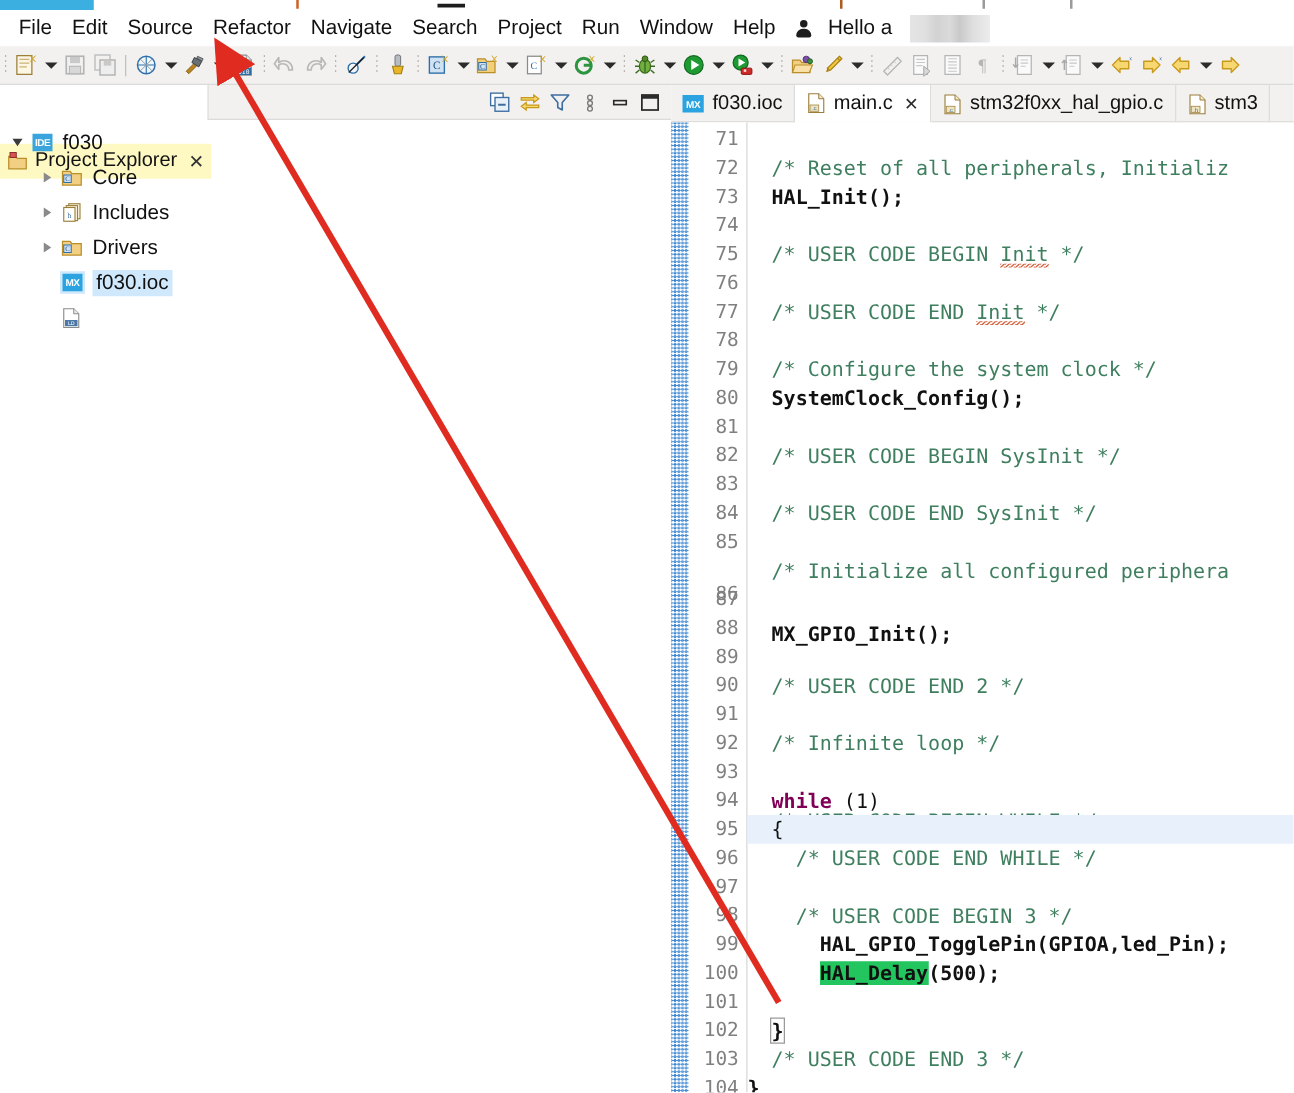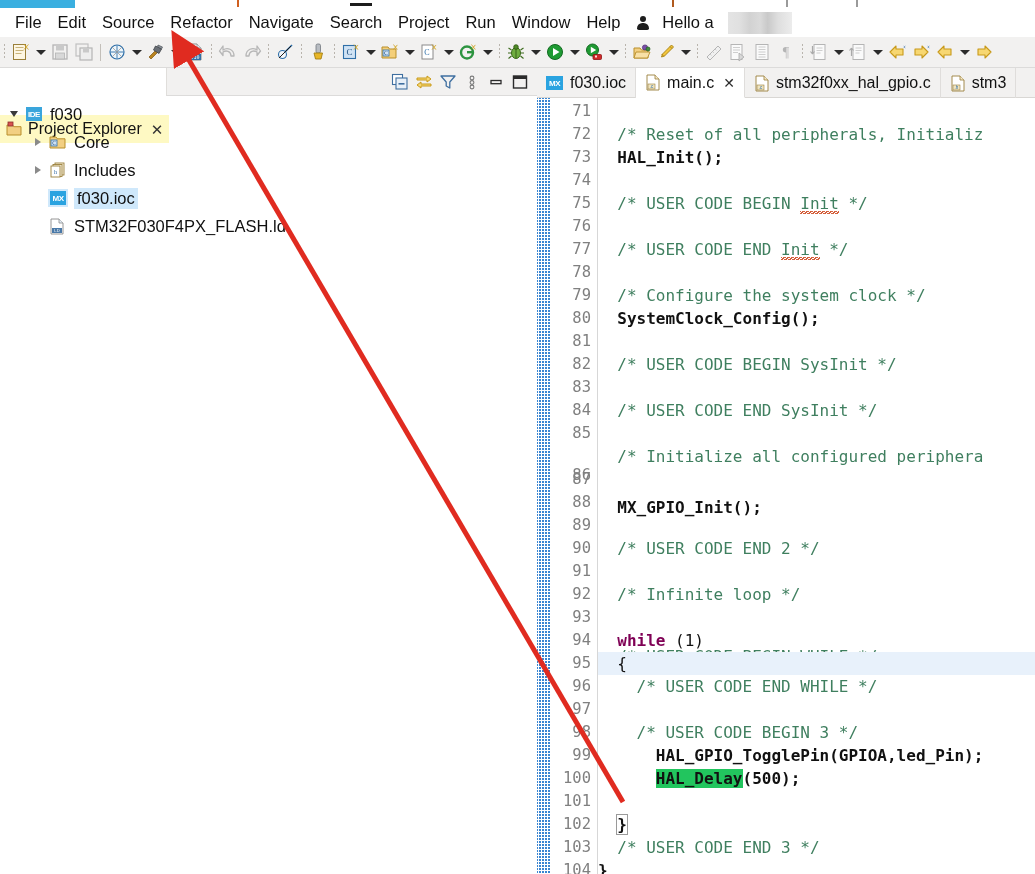--- a/index.html
+++ b/index.html
@@ -646,38 +646,50 @@
           <svg width="20" height="18" viewBox="0 0 20 18">
             <rect x="7" y="2" width="9" height="12" fill="#fdf6e3" stroke="#9a7f3a" stroke-width=".9"></rect>
             <rect x="5" y="3.5" width="9" height="12" fill="#fdf6e3" stroke="#9a7f3a" stroke-width=".9"></rect>
             <rect x="3" y="5" width="9" height="11" fill="#ffffff" stroke="#9a7f3a" stroke-width=".9"></rect>
             <text x="7.5" y="13" font-size="6" fill="#3a6fa8" text-anchor="middle" font-family="Liberation Serif, serif">h</text>
           </svg>
         </span>
         <span class="tlabel">Includes</span>
       </div>
 
+      <div class="tree-row" style="padding-left:28px;">
+        <span class="tw">
+            <i></i>
+          </span>
+        <span class="ticon">
+          <svg width="20" height="18" viewBox="0 0 20 18">
+            <path d="M2 4 h6 l1.4 1.8 h7.6 v9.2 H2 z" fill="#f2cf82" stroke="#b98f2a" stroke-width="1"></path>
+            <rect x="3" y="7" width="6" height="6" fill="#cfe2f4" stroke="#2f6fa8" stroke-width=".8"></rect>
+            <text x="6" y="12" font-size="5.5" fill="#1e4f80" text-anchor="middle" font-family="Liberation Serif, serif">C</text>
+          </svg>
+        </span>
+        <span class="tlabel">Drivers</span>
+      </div>
 
       <div class="tree-row" style="padding-left:48px;">
         <span class="ticon" style="background:#cfe8fb;">
           <span class="mx-badge">MX</span>
         </span>
         <span class="tlabel sel">f030.ioc</span>
       </div>
 
       <div class="tree-row" style="padding-left:48px;">
         <span class="ticon">
           <svg width="20" height="18" viewBox="0 0 20 18">
             <path d="M3 2 h8 l4 4 v11 H3 z" fill="#ffffff" stroke="#8a8a8a" stroke-width=".9"></path>
             <path d="M11 2 v4 h4" fill="#e4eef7" stroke="#8a8a8a" stroke-width=".8"></path>
             <rect x="4" y="11" width="10" height="5" fill="#4a79a8"></rect>
             <text x="9" y="15.2" font-size="4.2" fill="#ffffff" text-anchor="middle" font-family="Liberation Sans, sans-serif">LD</text>
           </svg>
         </span>
-        <span class="tlabel">STM32F030F4PX_FLASH.ld</span>
       </div>
     </div>
   </div>
 
   <div class="editor">
 
     <div class="ed-tabs">
       <div class="ed-tab">
         <span style="position:relative;width:18px;height:16px;display:inline-block;">
           <span style="position:absolute;left:0;top:1px;width:17px;height:14px;background:#2aa3e0;color:#fff;font-size:8px;font-weight:bold;display:flex;align-items:center;justify-content:center;letter-spacing:-.4px;">MX</span>

